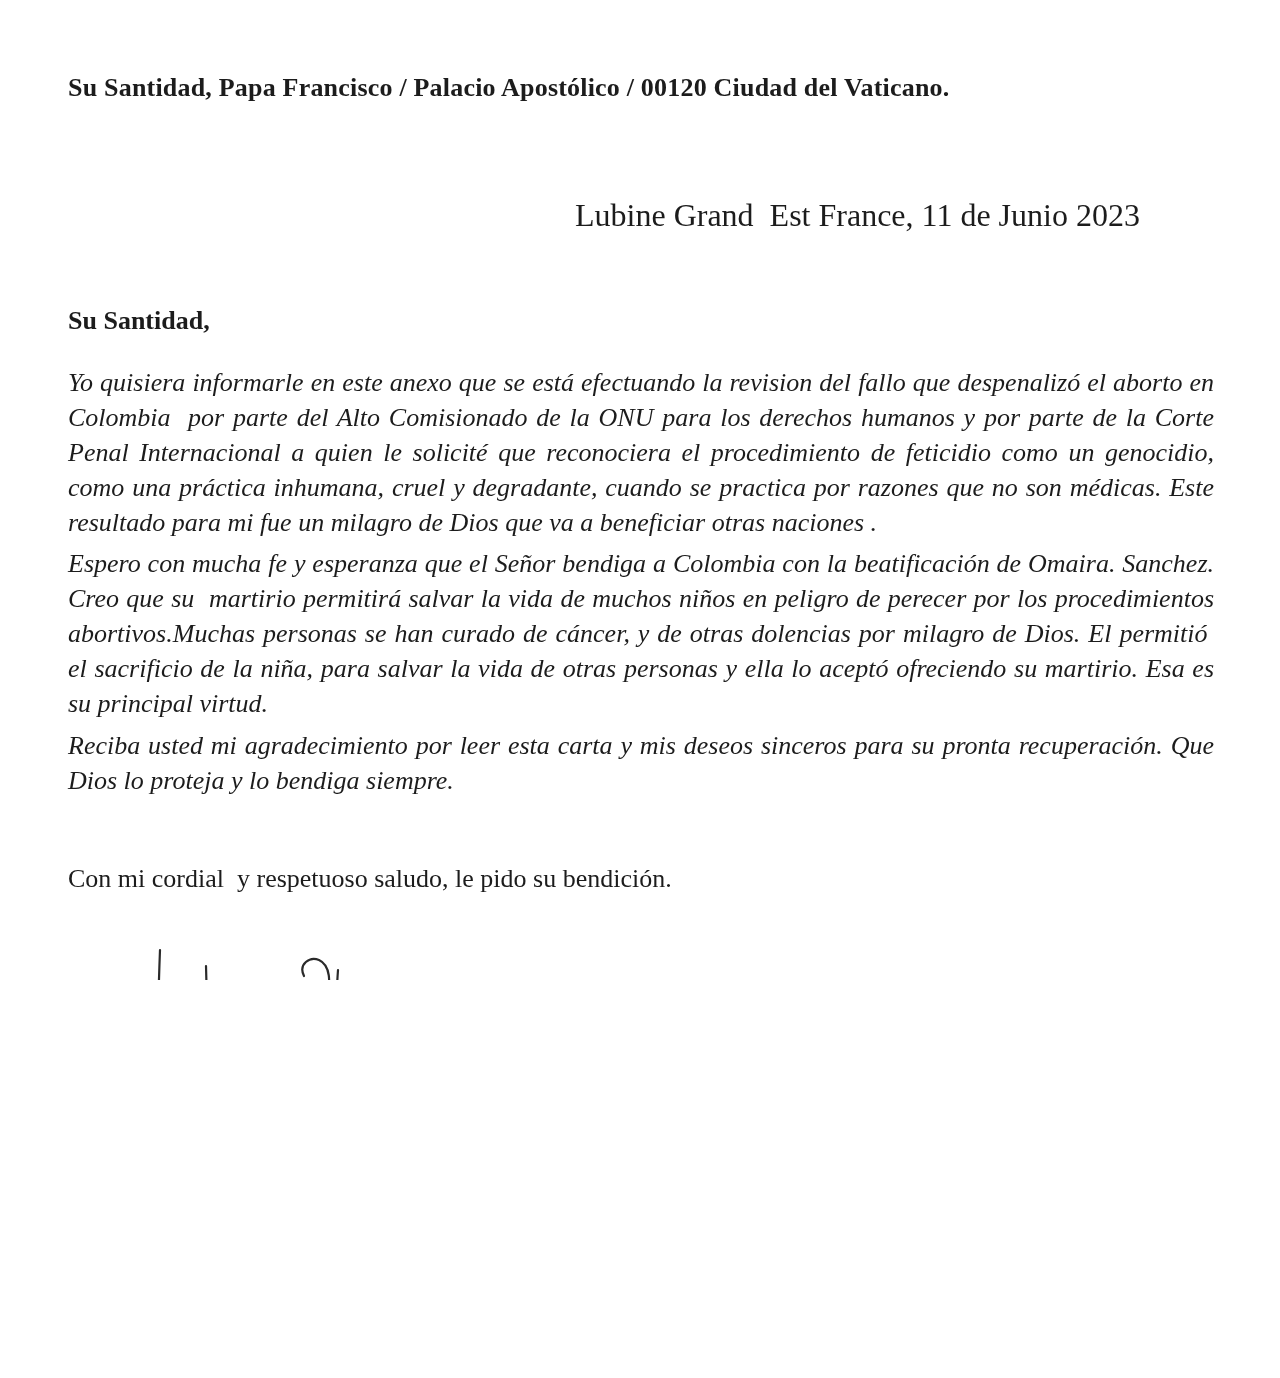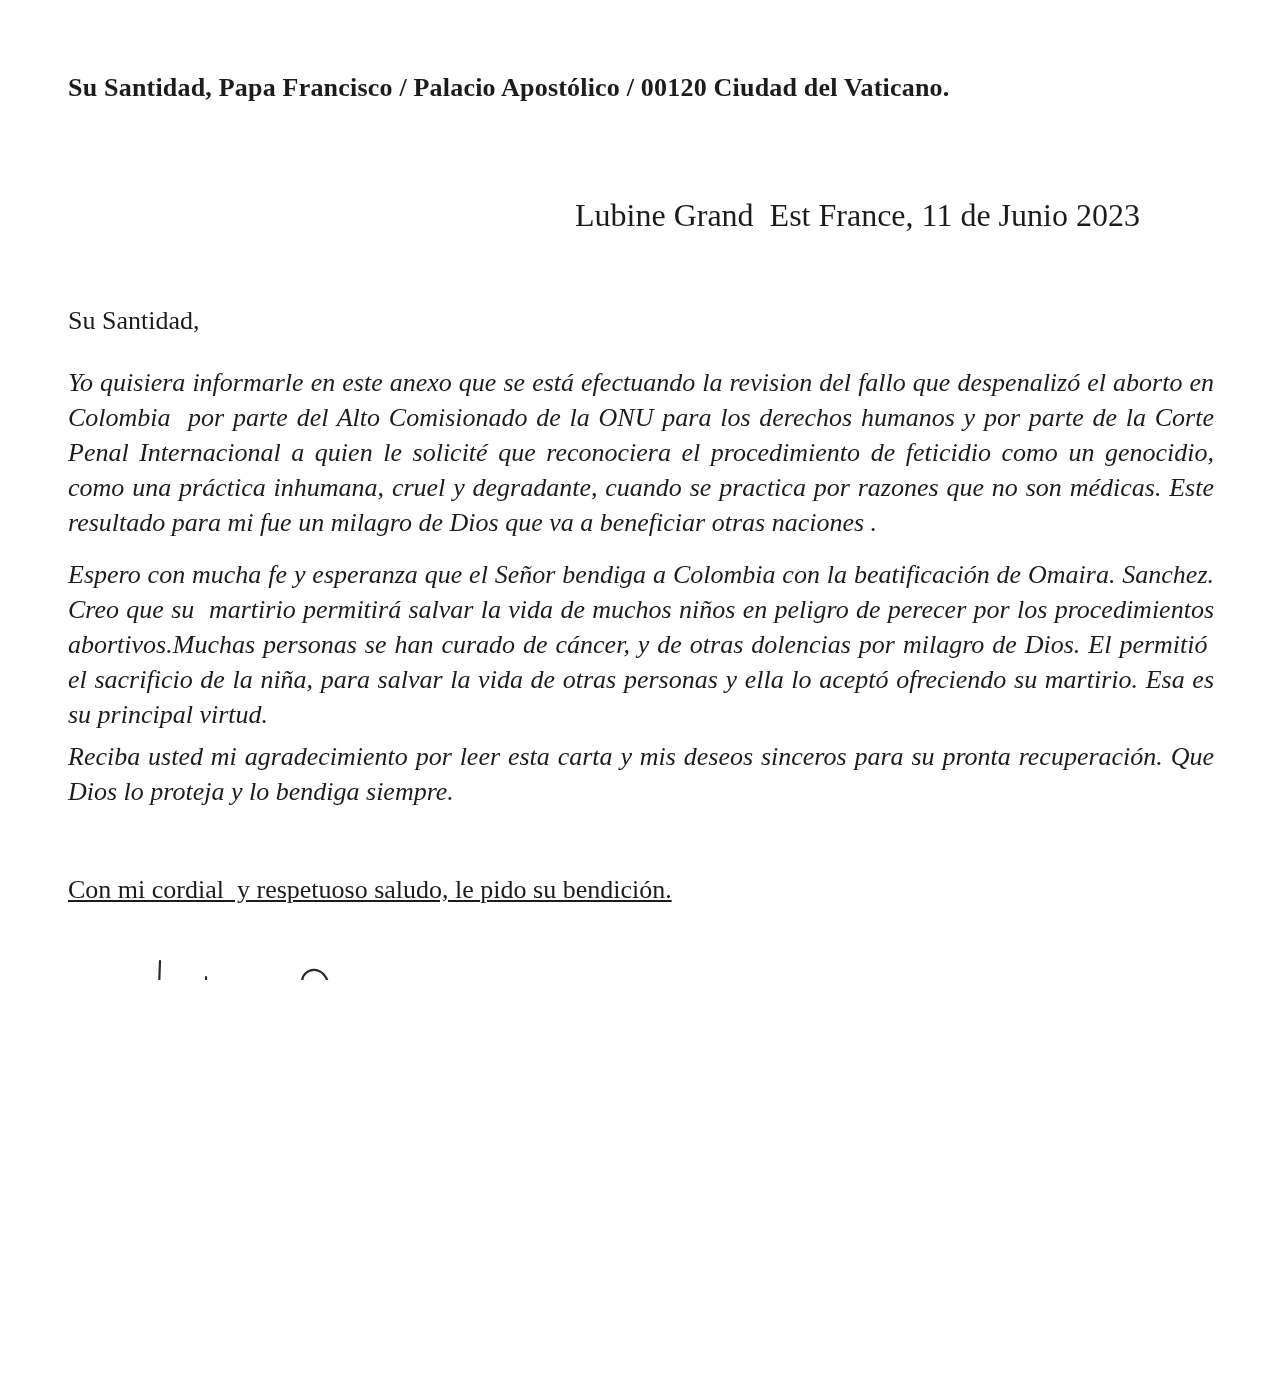--- a/index.html
+++ b/index.html
@@ -27,36 +27,36 @@
   .dateline {
     margin-top: 94px;
     padding-left: 507px;
     font-size: 32px;
     line-height: 35px;
   }
   .salutation {
     margin-top: 70px;
     font-size: 26px;
     line-height: 35px;
+    font-weight: bold;
   }
   p.body-par {
     margin: 27px 0 0 0;
     font-size: 26px;
     line-height: 35px;
     text-align: justify;
     text-align-last: left;
     font-style: italic;
   }
-  p.body-par.par-2 { margin-top: 17px; }
+  p.body-par.par-2 { margin-top: 6px; }
   p.body-par.par-3 { margin-top: 7px; }
   .closing {
     margin-top: 63px;
     font-size: 26px;
     line-height: 35px;
-    text-decoration: underline;
   }
   .signature-wrap {
     margin-top: 40px;
     margin-left: 0;
     width: 400px;
     height: 222px;
   }
   .signature-wrap svg { display: block; }
   .signer-name {
     margin-top: 42px;

